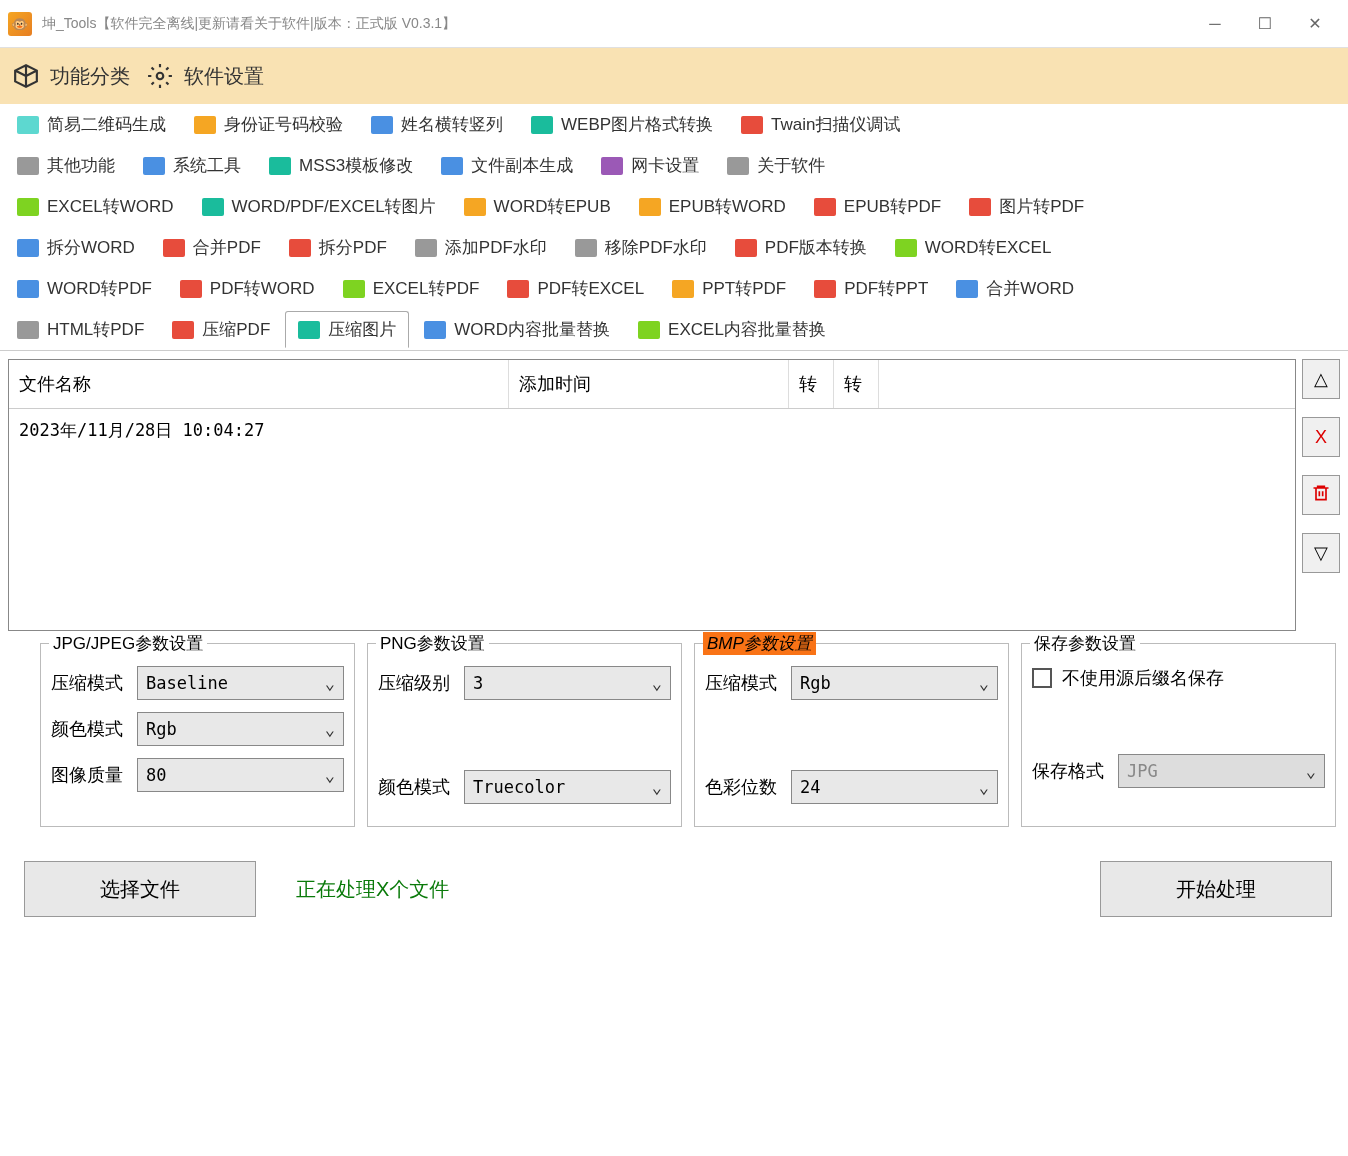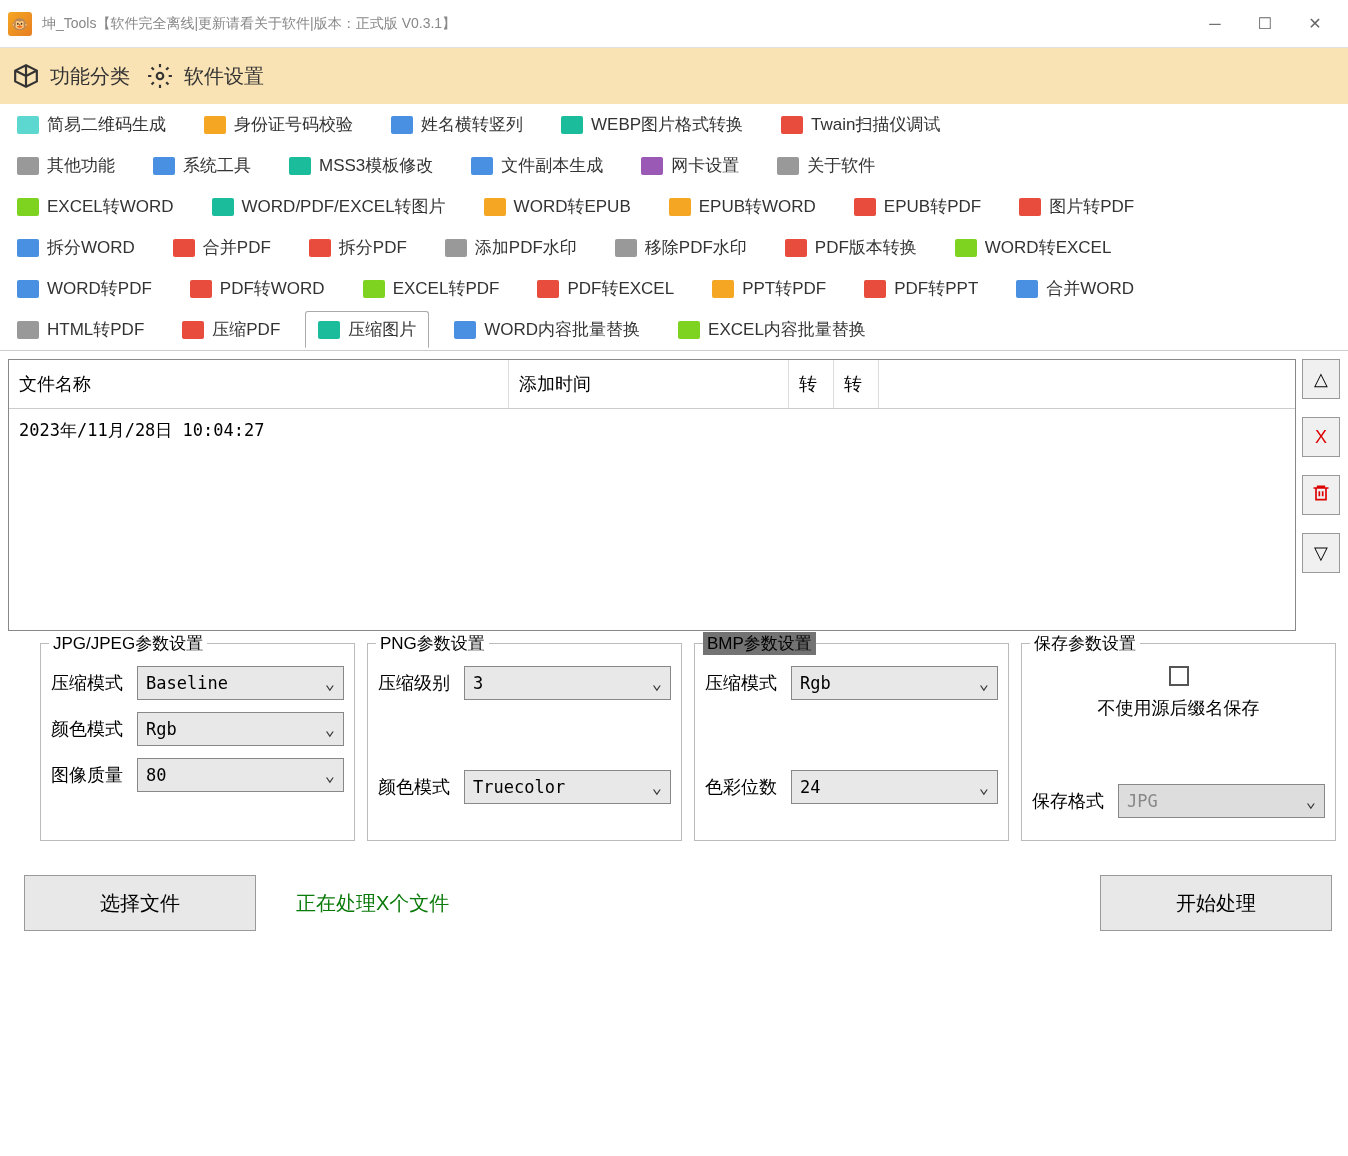--- a/index.html
+++ b/index.html
@@ -51,21 +51,21 @@
       cursor: pointer;
     }
     .toolbar-icon { width: 28px; height: 28px; display: flex; align-items: center; justify-content: center; }
     
     
     .tabs-container { background: #fff; border-bottom: 1px solid #ccc; }
     .tab-row {
       display: flex;
       flex-wrap: nowrap;
       padding: 2px 4px;
-      gap: 12px;
+      gap: 2px;
     }
     .tab {
       display: flex; align-items: center; gap: 8px;
       padding: 6px 12px;
       font-size: 17px;
       color: #333;
       cursor: pointer;
       white-space: nowrap;
       border: 1px solid transparent;
       border-radius: 3px 3px 0 0;
@@ -154,21 +154,20 @@
       font-size: 17px;
       font-family: "Consolas", monospace;
       display: flex; align-items: center; justify-content: space-between;
       cursor: pointer;
     }
     .param-select .chev { color: #333; }
     .checkbox-row {
       display: flex; align-items: center; gap: 10px;
       margin: 12px 0;
       font-size: 18px;
-      flex-direction: column;
     }
     .checkbox { width: 20px; height: 20px; border: 2px solid #555; }
     
     
     .bottom-row {
       display: flex;
       align-items: center;
       padding: 30px 16px;
       gap: 40px;
     }
@@ -463,21 +462,21 @@
     <div class="param-item">
       <span class="param-label">颜色模式</span>
       <div class="param-select">
           <span>Truecolor</span>
           <span class="chev">⌄</span>
         </div>
     </div>
   </div>
 
   <div class="param-group">
-    <div class="legend" style="position:absolute;top:-12px;left:8px;background:#737373;padding:0 4px;font-size:17px;">BMP参数设置</div>
+    <div class="legend" style="position:absolute;top:-12px;left:8px;background:#f97316;padding:0 4px;font-size:17px;font-style:italic;">BMP参数设置</div>
     <div class="param-item">
       <span class="param-label">压缩模式</span>
       <div class="param-select">
           <span>Rgb</span>
           <span class="chev">⌄</span>
         </div>
     </div>
     <div style="height:46px"></div>
     <div class="param-item">
       <span class="param-label">色彩位数</span>

